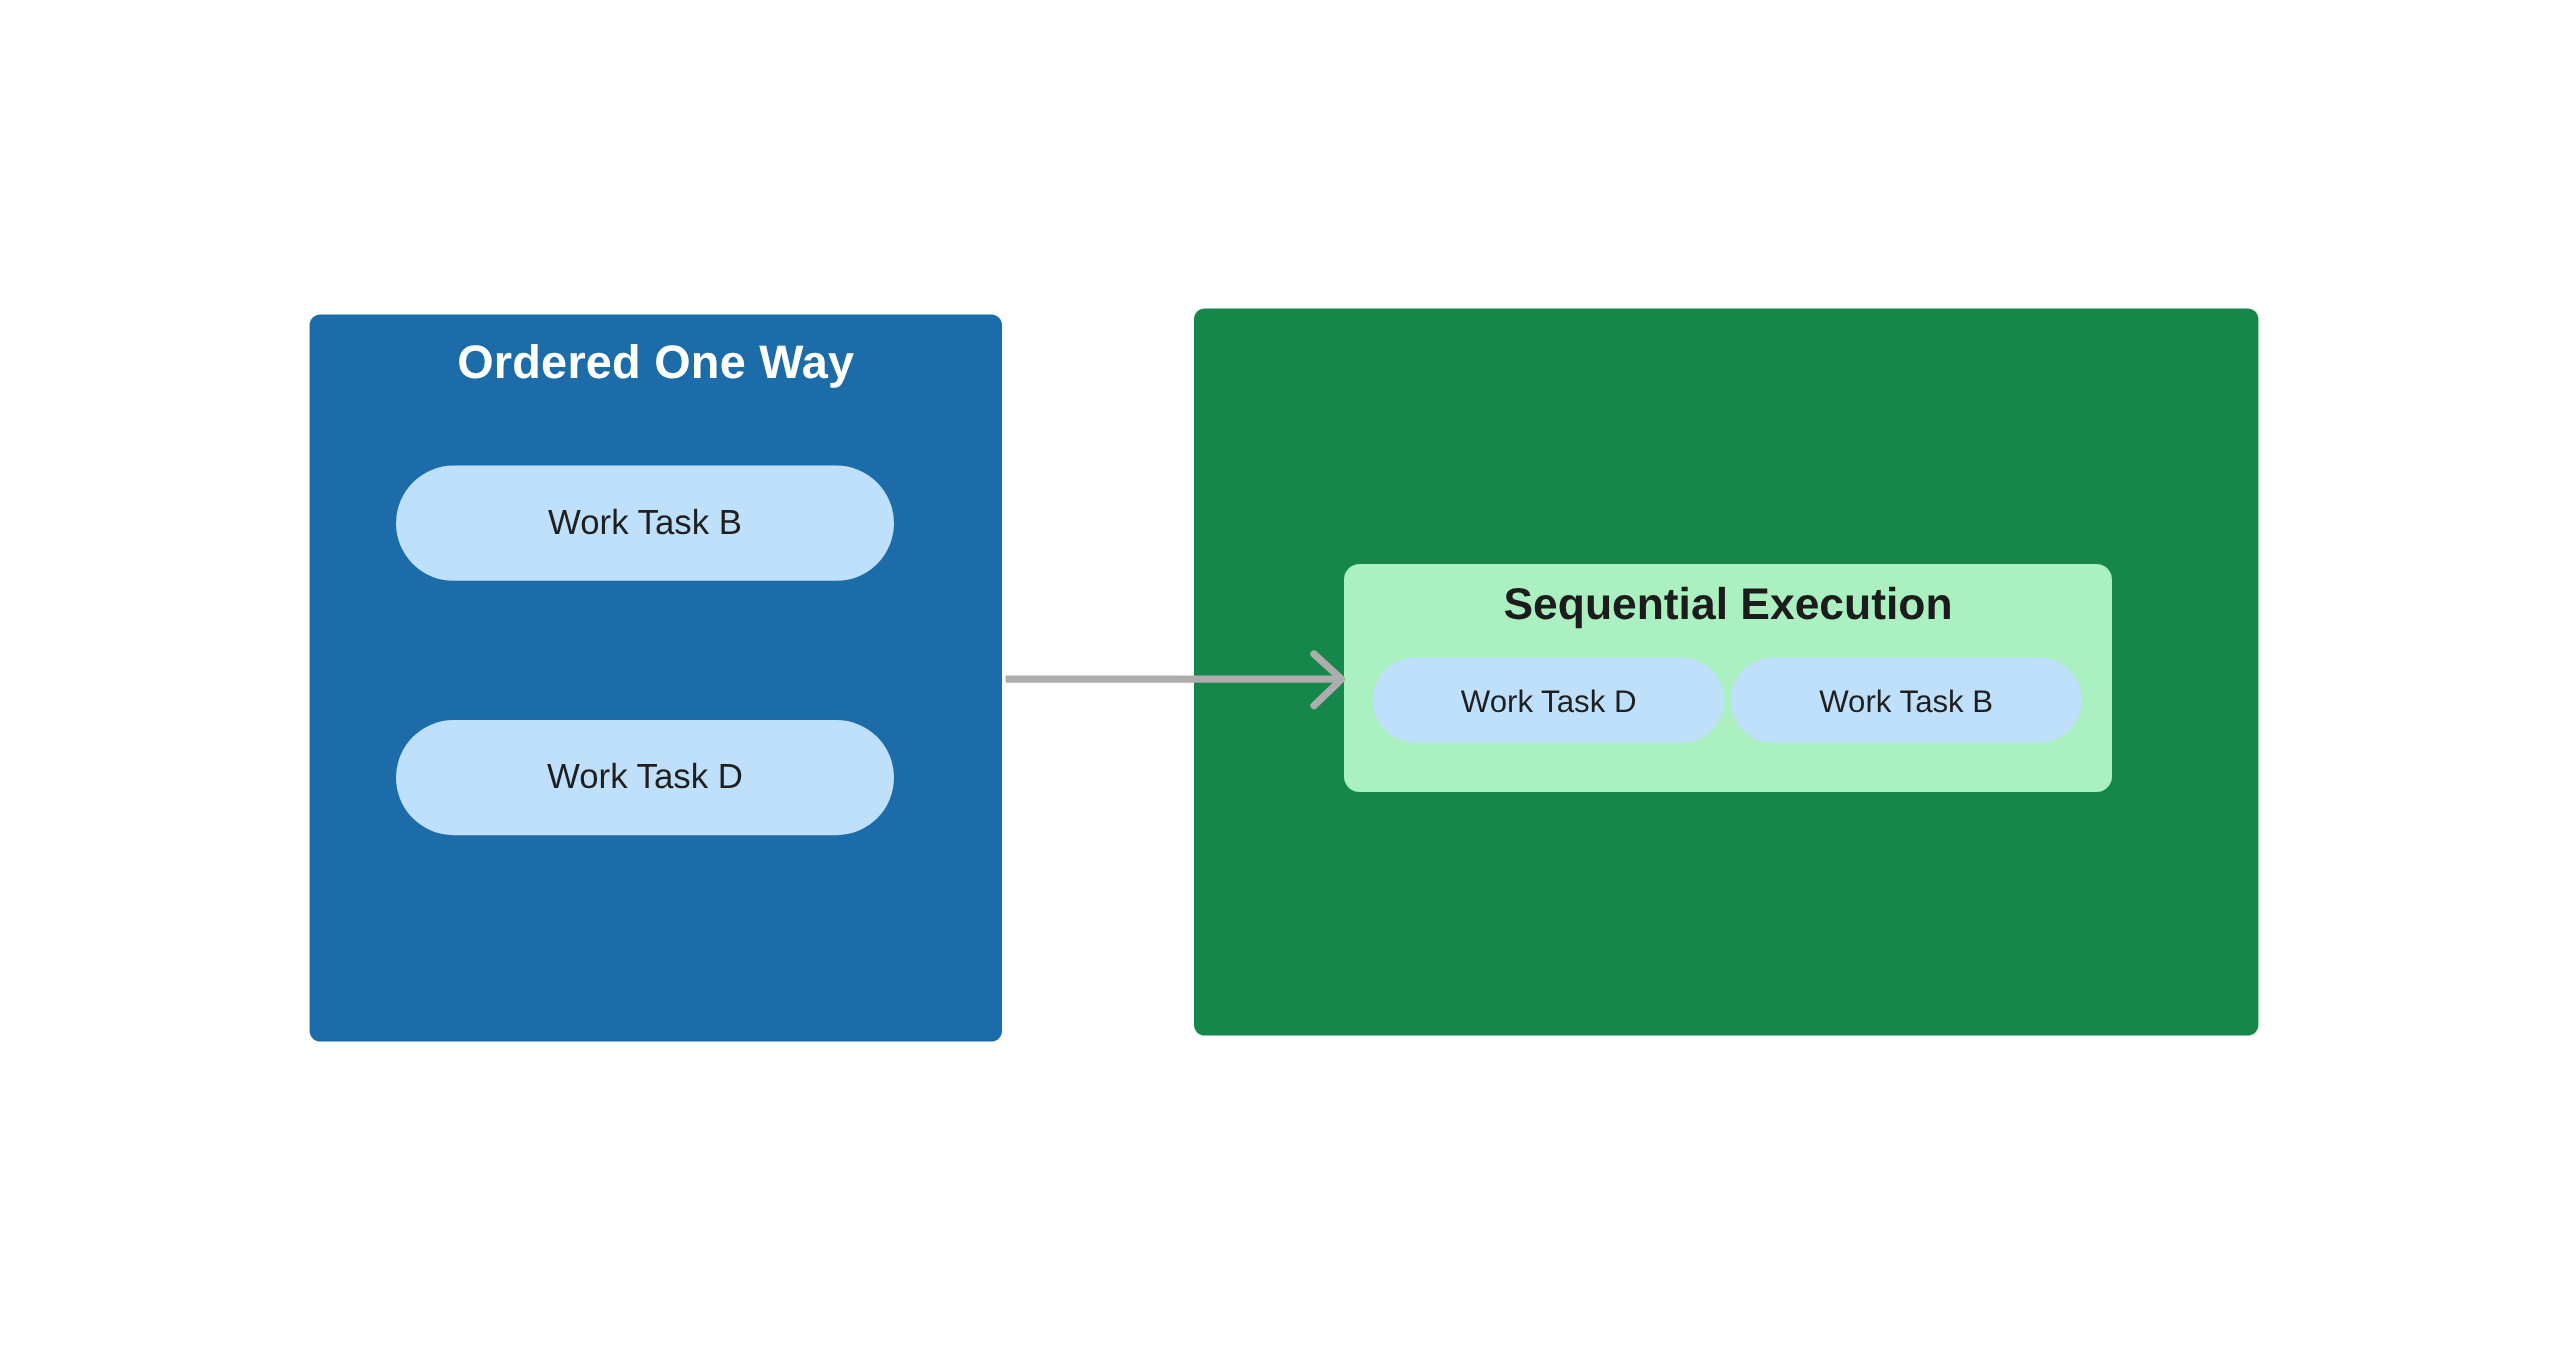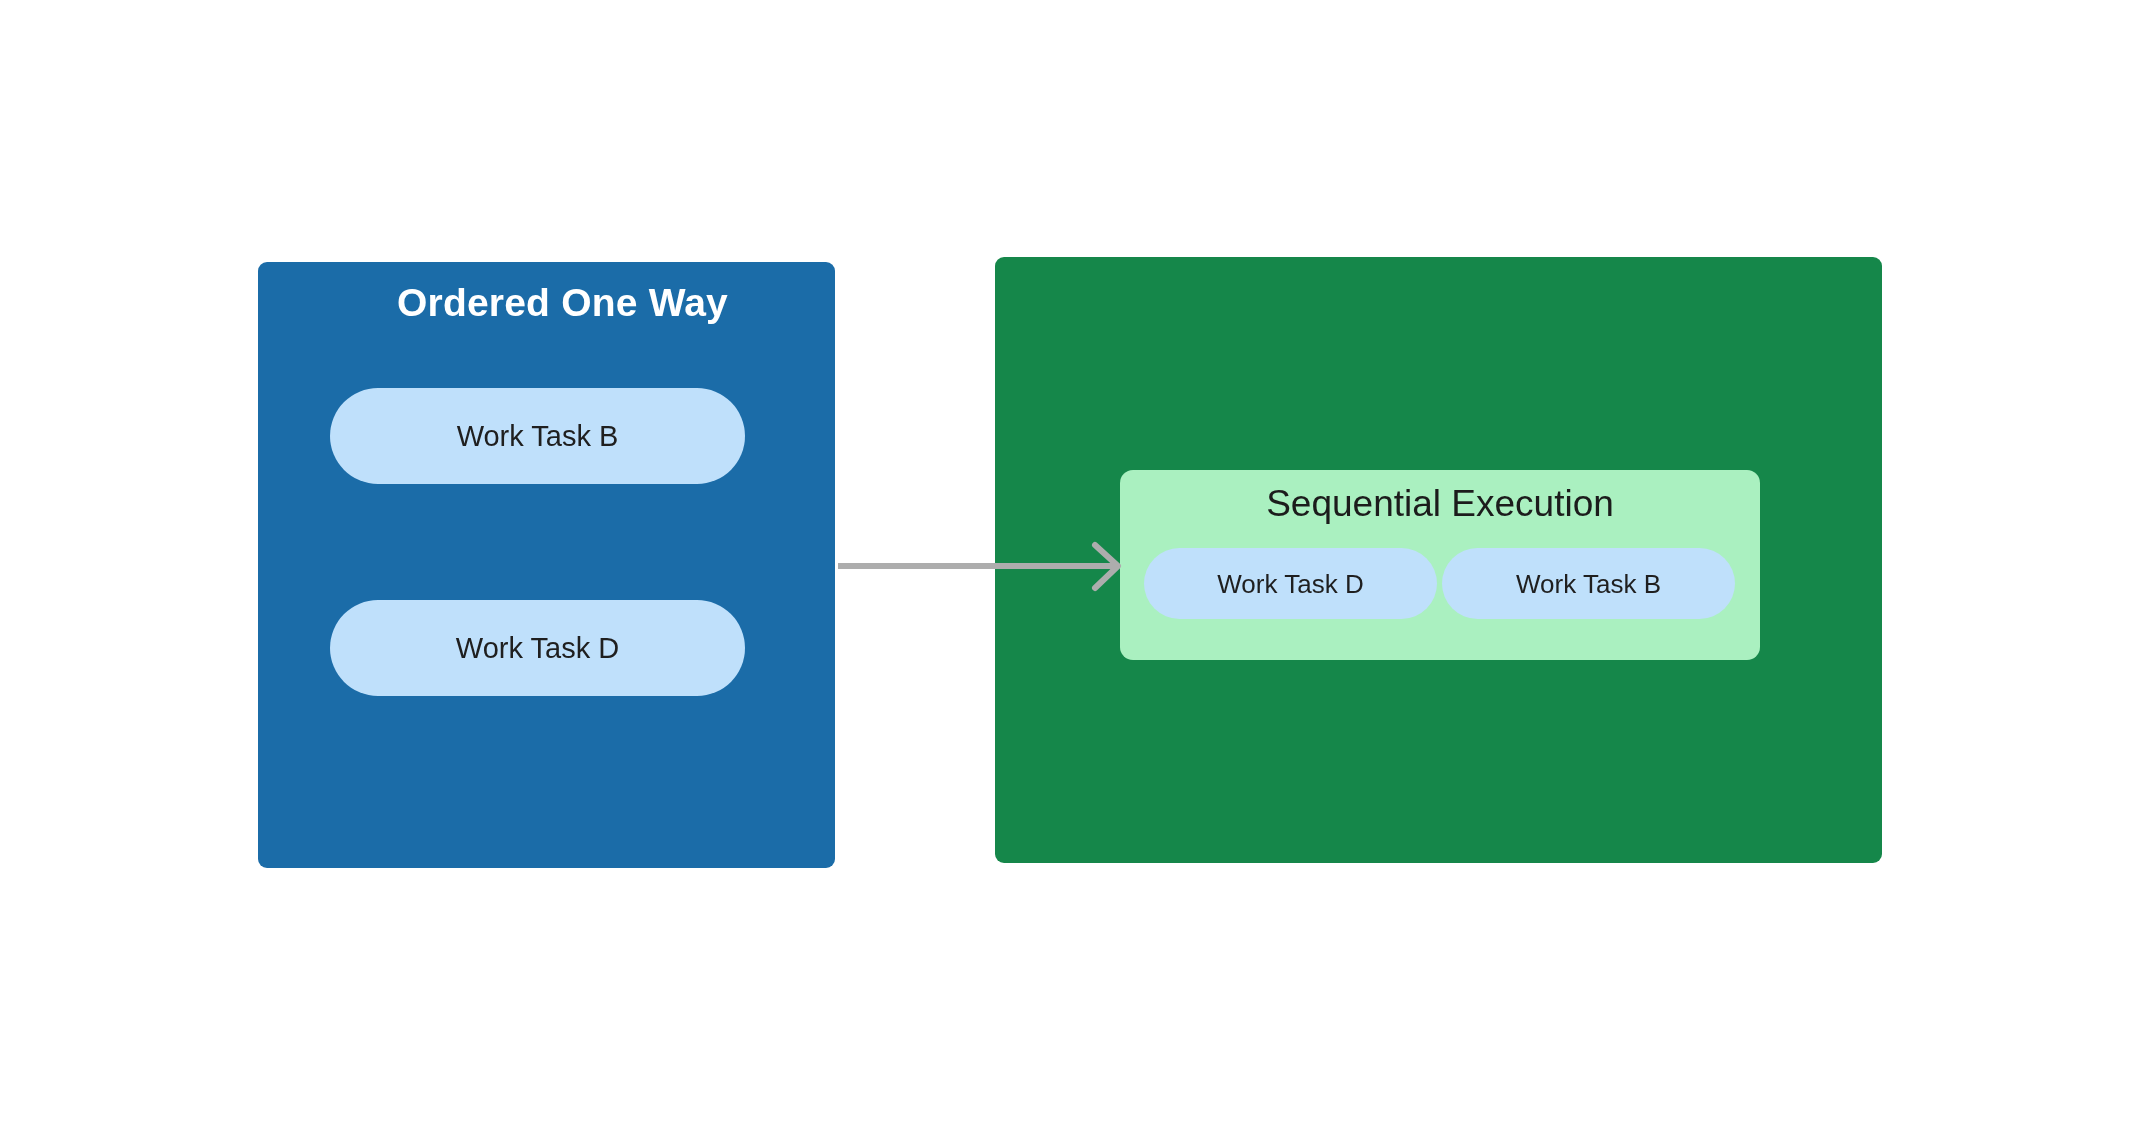--- a/index.html
+++ b/index.html
@@ -34,21 +34,21 @@
   #target-group {
     left: 995px;
     top: 257px;
     width: 887px;
     height: 606px;
     background: #15874a;
   }
 
   .group-title {
     position: absolute;
-    left: 16px;
+    left: 0;
     width: 100%;
     text-align: center;
     color: #ffffff;
     font-size: 39px;
     font-weight: 700;
     letter-spacing: 0.2px;
     line-height: 1.1;
   }
   #source-group .group-title {
     top: 20px;
@@ -93,21 +93,21 @@
     box-sizing: border-box;
   }
   #sequential-subgroup .subgroup-title {
     position: absolute;
     left: 0;
     top: 14px;
     width: 100%;
     text-align: center;
     color: #1c1c1c;
     font-size: 37px;
-    font-weight: 400;
+    font-weight: 700;
     line-height: 1.1;
   }
   .subgroup-row {
     position: absolute;
     left: 24px;
     top: 78px;
     display: flex;
     gap: 5px;
   }
   .inner-pill {

